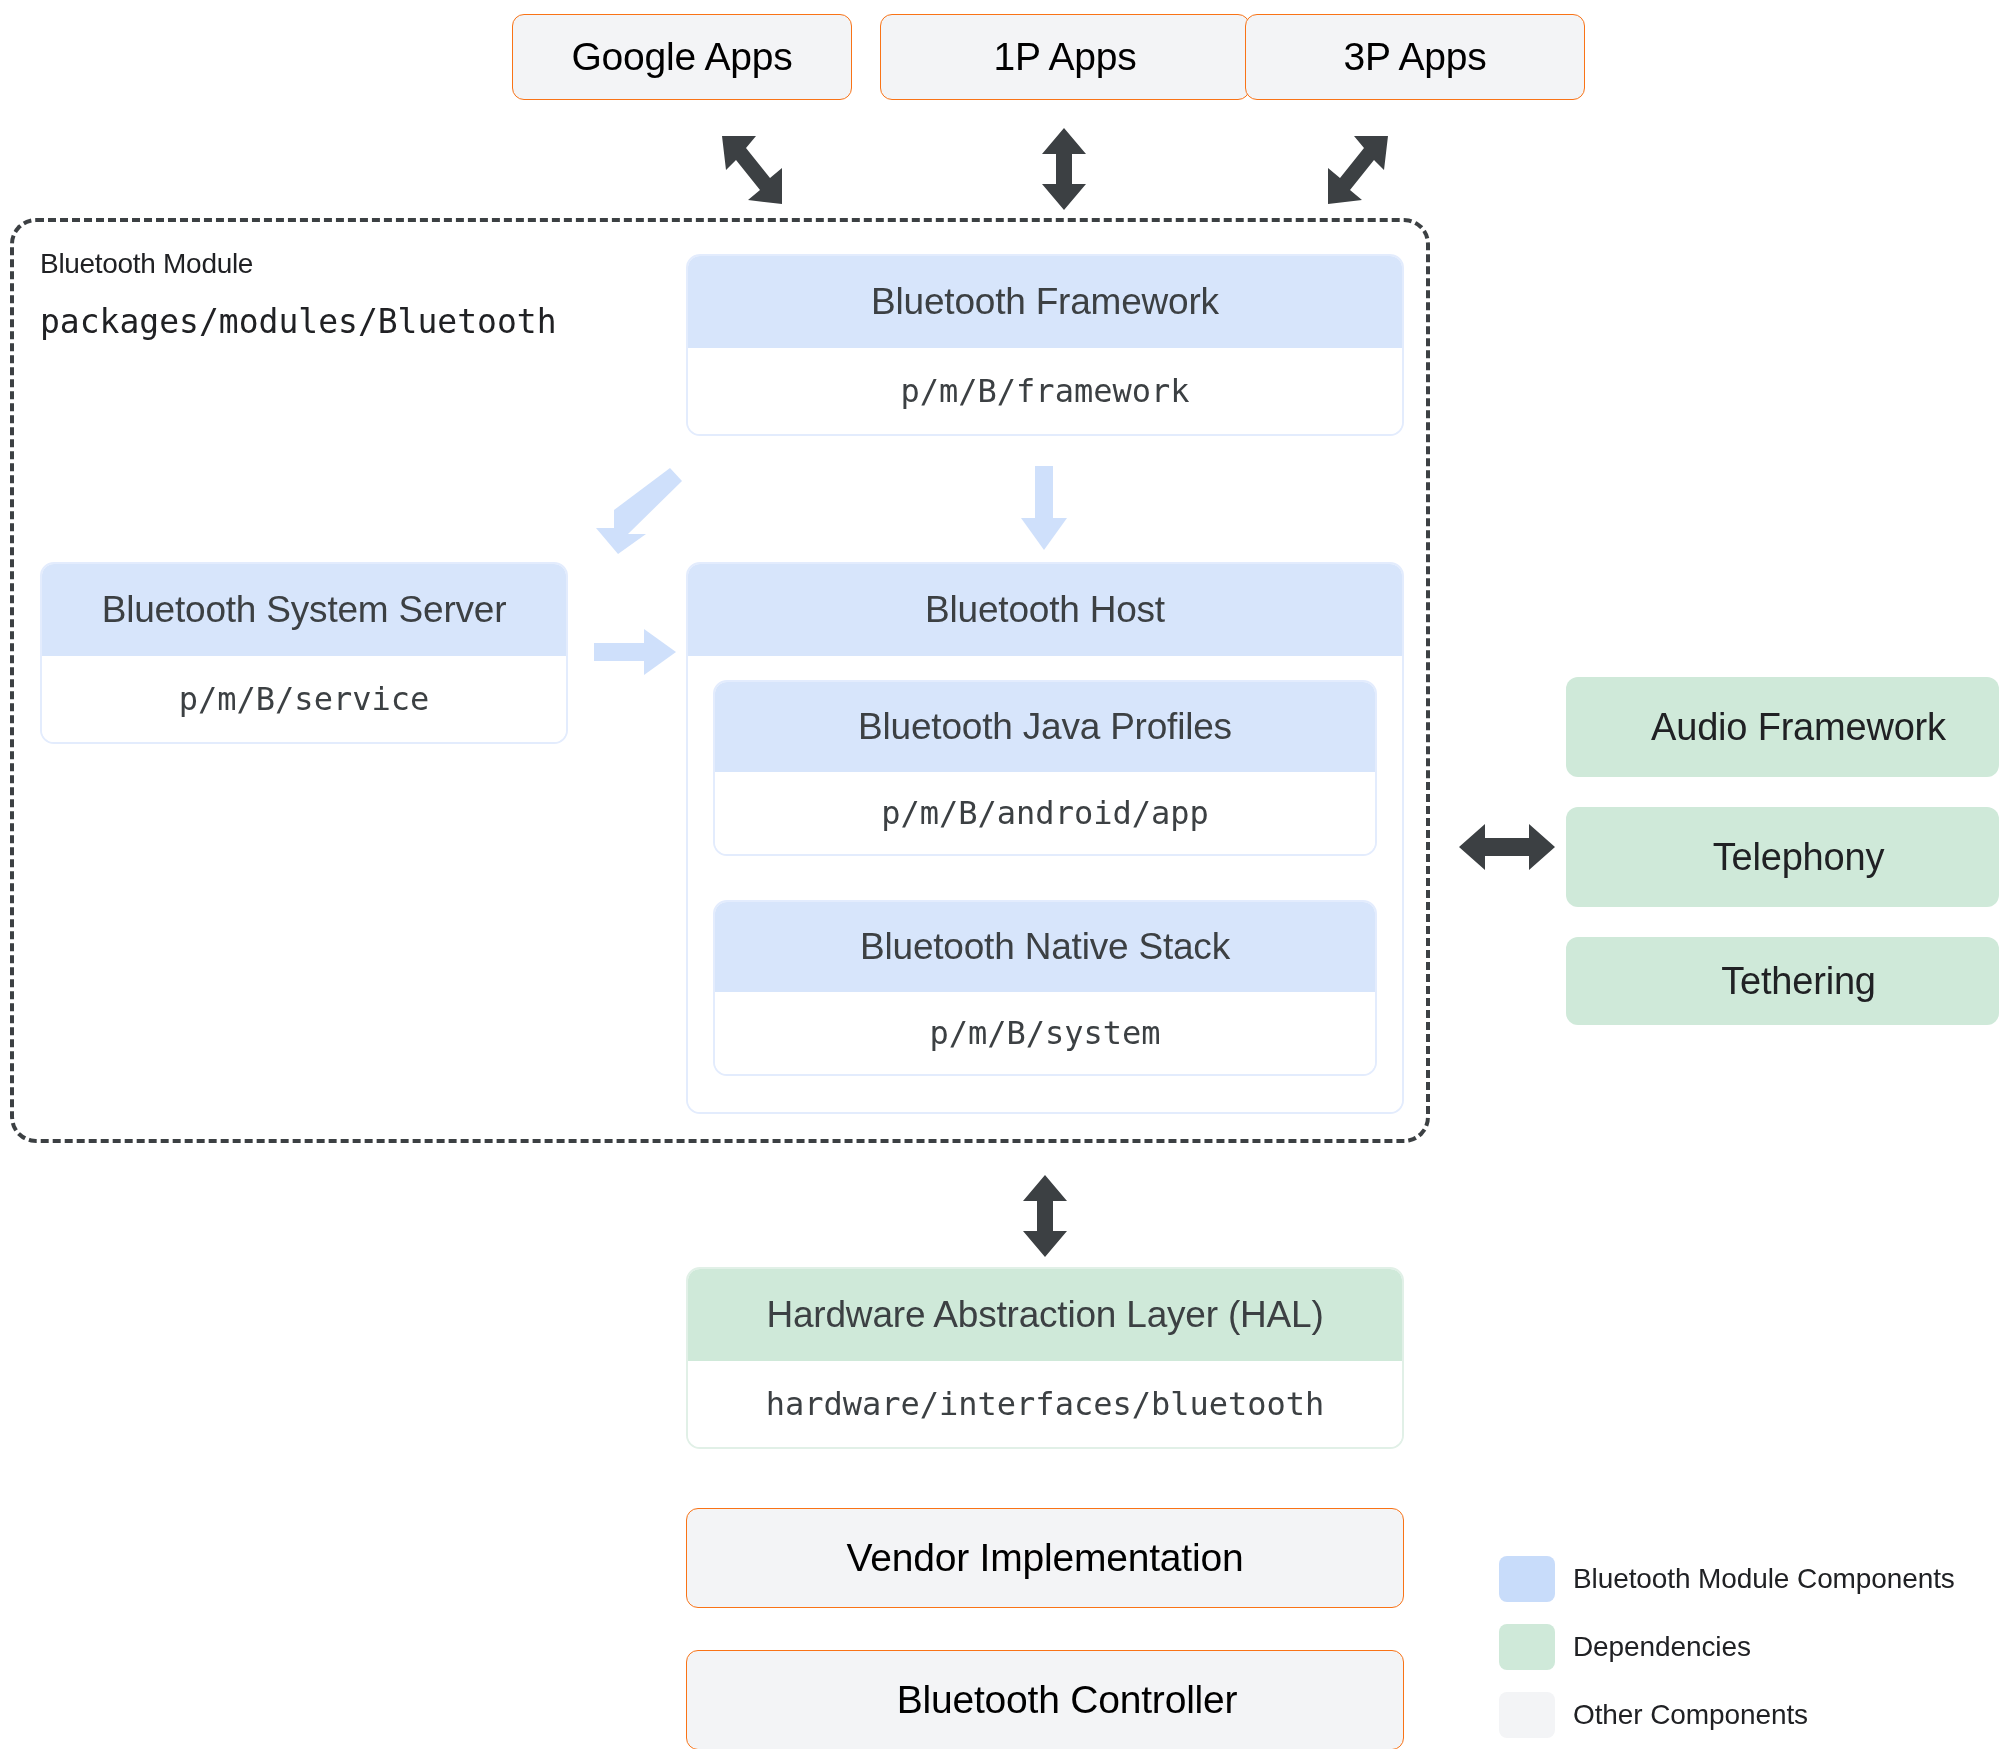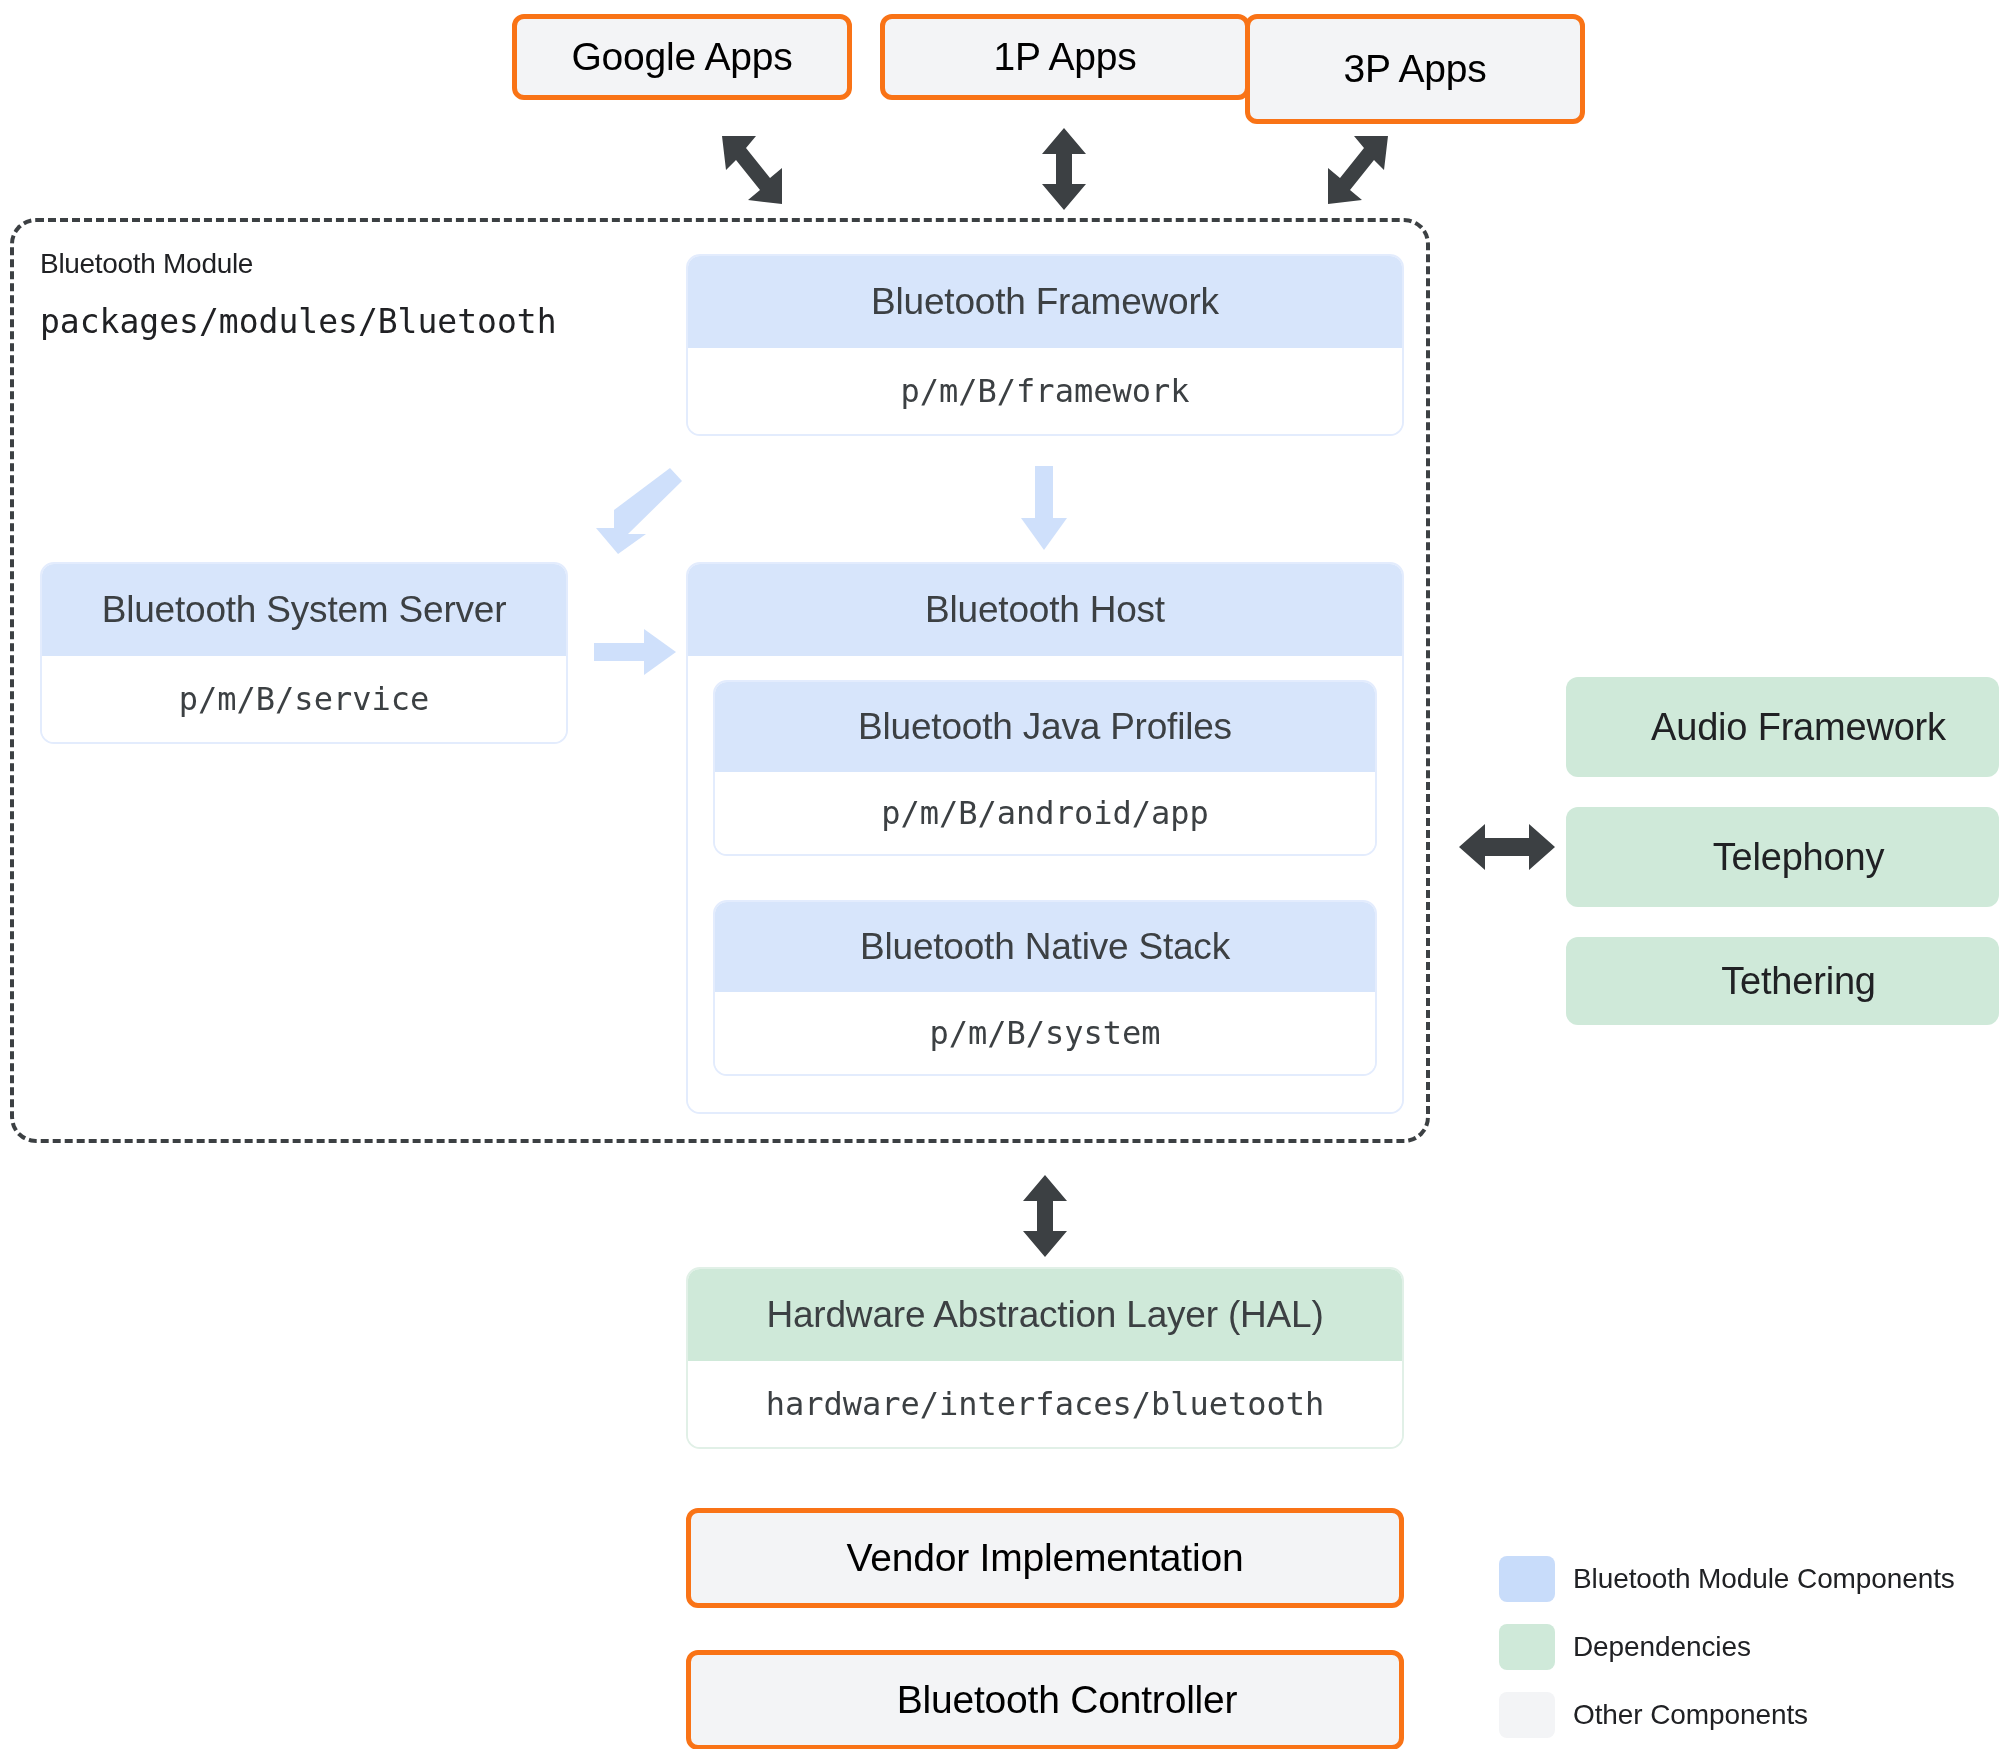--- a/index.html
+++ b/index.html
@@ -9,21 +9,21 @@
     font-family: "Liberation Sans", sans-serif;
     overflow: hidden;
   }
   #stage { position: relative; width: 1999px; height: 1749px; }
 
   .abs { position: absolute; }
 
   
   .gray-box {
     background: #f3f4f6;
-    border: 5px solid #f97316;
+    border: 1px solid #f97316;
     border-radius: 12px;
     display: flex; align-items: center; justify-content: center;
     color: #000000;
     font-size: 39px;
     letter-spacing: -0.2px;
   }
 
   .card {
     border: 2px solid #e3ecfd;
     border-radius: 14px;
@@ -88,21 +88,21 @@
 <body>
 
 <div id="stage">
 
   <div class="abs gray-box" style="left:512px; top:14px; width:340px; height:86px;">
     <span>Google Apps</span>
   </div>
   <div class="abs gray-box" style="left:880px; top:14px; width:370px; height:86px;">
     <span>1P Apps</span>
   </div>
-  <div class="abs gray-box" style="left:1245px; top:14px; width:340px; height:110px;">
+  <div class="abs gray-box" style="left:1245px; top:14px; width:340px; height:86px;">
     <span>3P Apps</span>
   </div>
 
   <div class="abs" style="left:712px; top:130px; width:100px; height:80px;">
     <svg width="100" height="80" viewBox="0 0 100 80">
       <g fill="#3c4043">
         <path d="M10 6 L44 6 L34 18 L58 48 L70 38 L70 74 L36 70 L48 60 L24 30 L14 40 Z"></path>
       </g>
     </svg>
   </div>

